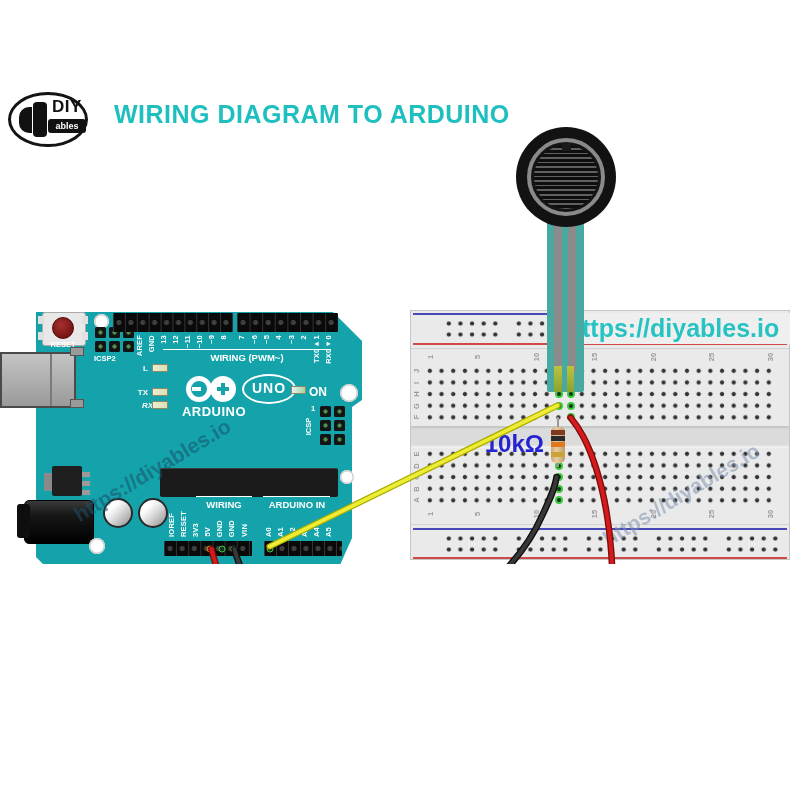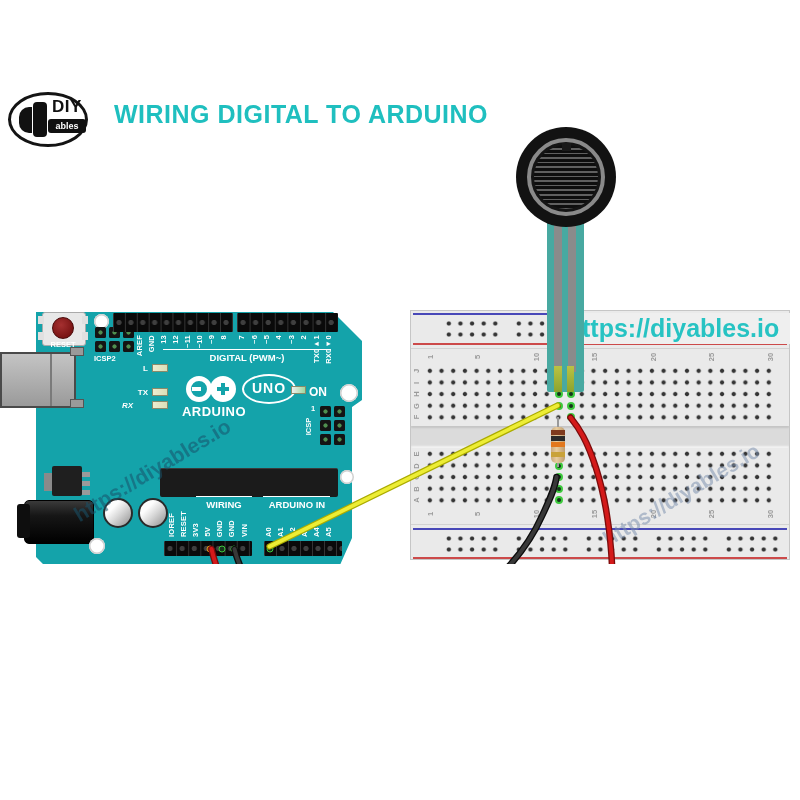--- a/index.html
+++ b/index.html
@@ -90,21 +90,21 @@
 <body>
 
 <div class="canvas">
 
   <div class="logo">
     <div class="logo-blob1"></div>
     <div class="logo-blob2"></div>
     <div class="logo-diy">DIY</div>
     <div class="logo-ables">ables</div>
   </div>
-  <div class="title">WIRING DIGITAL TO ARDUINO</div>
+  <div class="title">WIRING DIAGRAM TO ARDUINO</div>
 
   <div class="breadboard z10">
     <div class="rail-line" style="top:1.5px;background:#4848B8;"></div>
     <div class="rail-line" style="top:32px;background:#CC4A4A;"></div>
     <div class="sepline" style="top:37px;"></div>
     <div class="holegrid railholes" style="left:32.2px;top:6.5px;"></div>
     <div class="holegrid railholes" style="left:102.2px;top:6.5px;"></div>
     <div class="holegrid railholes" style="left:172.2px;top:6.5px;"></div>
     <div class="holegrid railholes" style="left:242.2px;top:6.5px;"></div>
     <div class="holegrid railholes" style="left:312.2px;top:6.5px;"></div>
@@ -173,20 +173,21 @@
     <div class="fsr-notch"></div>
   </div>
 
   <div class="res-lead z20"></div>
   <div class="res-body z20">
     <div class="res-band" style="top:3px;background:#7E3A1E;"></div>
     <div class="res-band" style="top:9px;background:#2A2A2A;"></div>
     <div class="res-band" style="top:15px;background:#E2781E;"></div>
     <div class="res-band" style="top:25px;background:#C9A23A;"></div>
   </div>
+  <div class="res-label z20">10kΩ</div>
 
   <div class="arduino z15">
     <div class="ard-board"></div>
 
     <div class="abs" style="left:0;top:52px;width:76px;height:56px;background:linear-gradient(180deg,#C4C4C4,#9A9A9A);border:2px solid #4A4A4A;box-sizing:border-box;">
       <div class="abs" style="left:48px;top:0;width:2px;height:52px;background:#7A7A7A;"></div>
     </div>
     <div class="abs" style="left:70px;top:47px;width:14px;height:9px;background:#9A9A9A;border:1px solid #555;box-sizing:border-box;"></div>
     <div class="abs" style="left:70px;top:99px;width:14px;height:9px;background:#9A9A9A;border:1px solid #555;box-sizing:border-box;"></div>
 
@@ -232,27 +233,27 @@
     <span style="flex:0 0 12.4px;">7</span>
         <span style="flex:0 0 12.4px;">~6</span>
         <span style="flex:0 0 12.4px;">~5</span>
         <span style="flex:0 0 12.4px;">4</span>
         <span style="flex:0 0 12.4px;">~3</span>
         <span style="flex:0 0 12.4px;">2</span>
         <span style="flex:0 0 12.4px;">TX0▸1</span>
         <span style="flex:0 0 12.4px;">RX0◂0</span>
       </div>
     <div class="silkline" style="left:163px;top:49px;width:168px;"></div>
-    <div class="silk" style="left:163px;top:52px;width:168px;text-align:center;font-size:9.5px;">DIGITAL (PWM~)</div>
+    <div class="silk" style="left:163px;top:52px;width:168px;text-align:center;font-size:9.5px;">WIRING (PWM~)</div>
 
     <div class="silk" style="left:132px;top:64px;width:16px;text-align:right;font-size:8px;">L</div>
     <div class="ledrect" style="left:152px;top:64px;"></div>
     <div class="silk" style="left:126px;top:88px;width:22px;text-align:right;font-size:8px;">TX</div>
     <div class="ledrect" style="left:152px;top:88px;"></div>
-    <div class="silk" style="left:111px;top:101px;width:22px;text-align:right;font-size:8px;font-style:italic;">RX</div>
+    <div class="silk" style="left:131px;top:101px;width:22px;text-align:right;font-size:8px;font-style:italic;">RX</div>
     <div class="ledrect" style="left:152px;top:101px;"></div>
 
     <div class="abs" style="left:186px;top:76px;width:26px;height:26px;border:5px solid #fff;border-radius:50%;box-sizing:border-box;"></div>
     <div class="abs" style="left:210px;top:76px;width:26px;height:26px;background:#fff;border-radius:50%;"></div>
     <div class="abs" style="left:192px;top:87px;width:9px;height:3.6px;background:#fff;"></div>
     <div class="abs" style="left:217px;top:87.2px;width:12px;height:3.6px;background:#14A3AA;"></div>
     <div class="abs" style="left:221.2px;top:83px;width:3.6px;height:12px;background:#14A3AA;"></div>
     <div class="abs" style="left:242px;top:74px;width:54px;height:30px;border:2.5px solid #fff;border-radius:50%;box-sizing:border-box;color:#fff;font-weight:bold;font-size:14px;text-align:center;line-height:25px;letter-spacing:1px;">UNO</div>
     <div class="silk" style="left:181px;top:104px;width:66px;text-align:center;font-size:13px;letter-spacing:0.5px;">ARDUINO</div>
 

